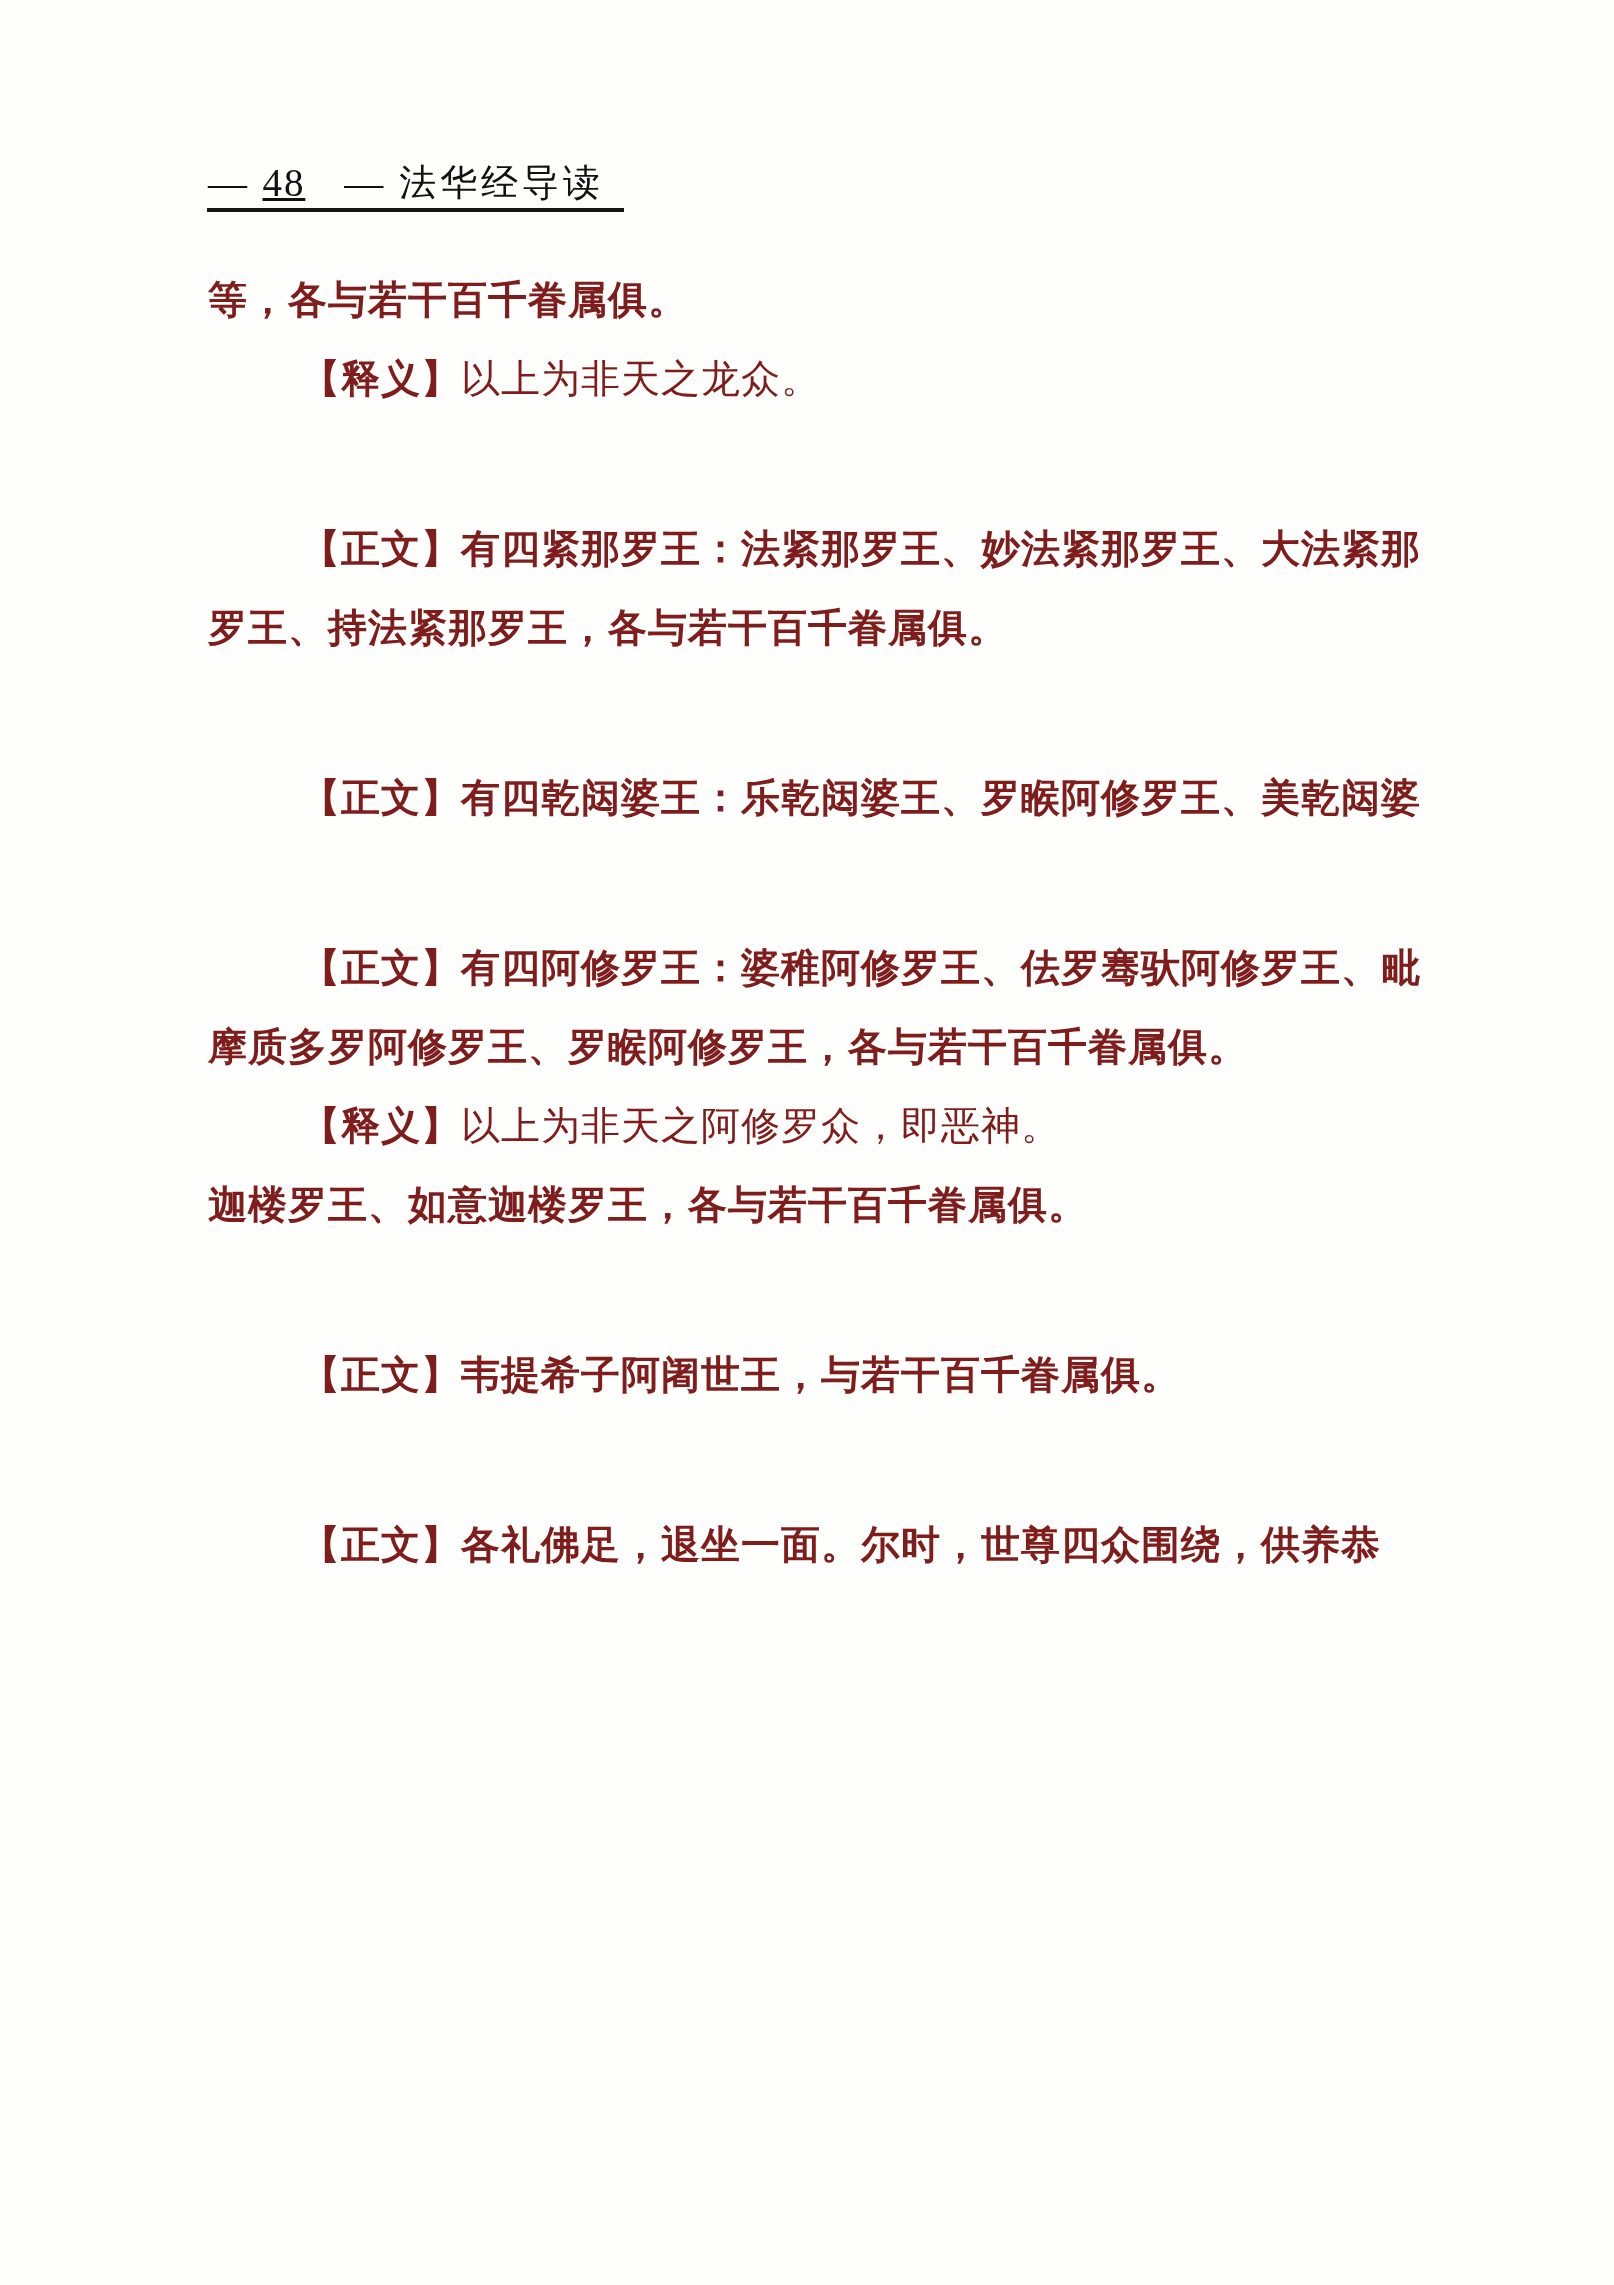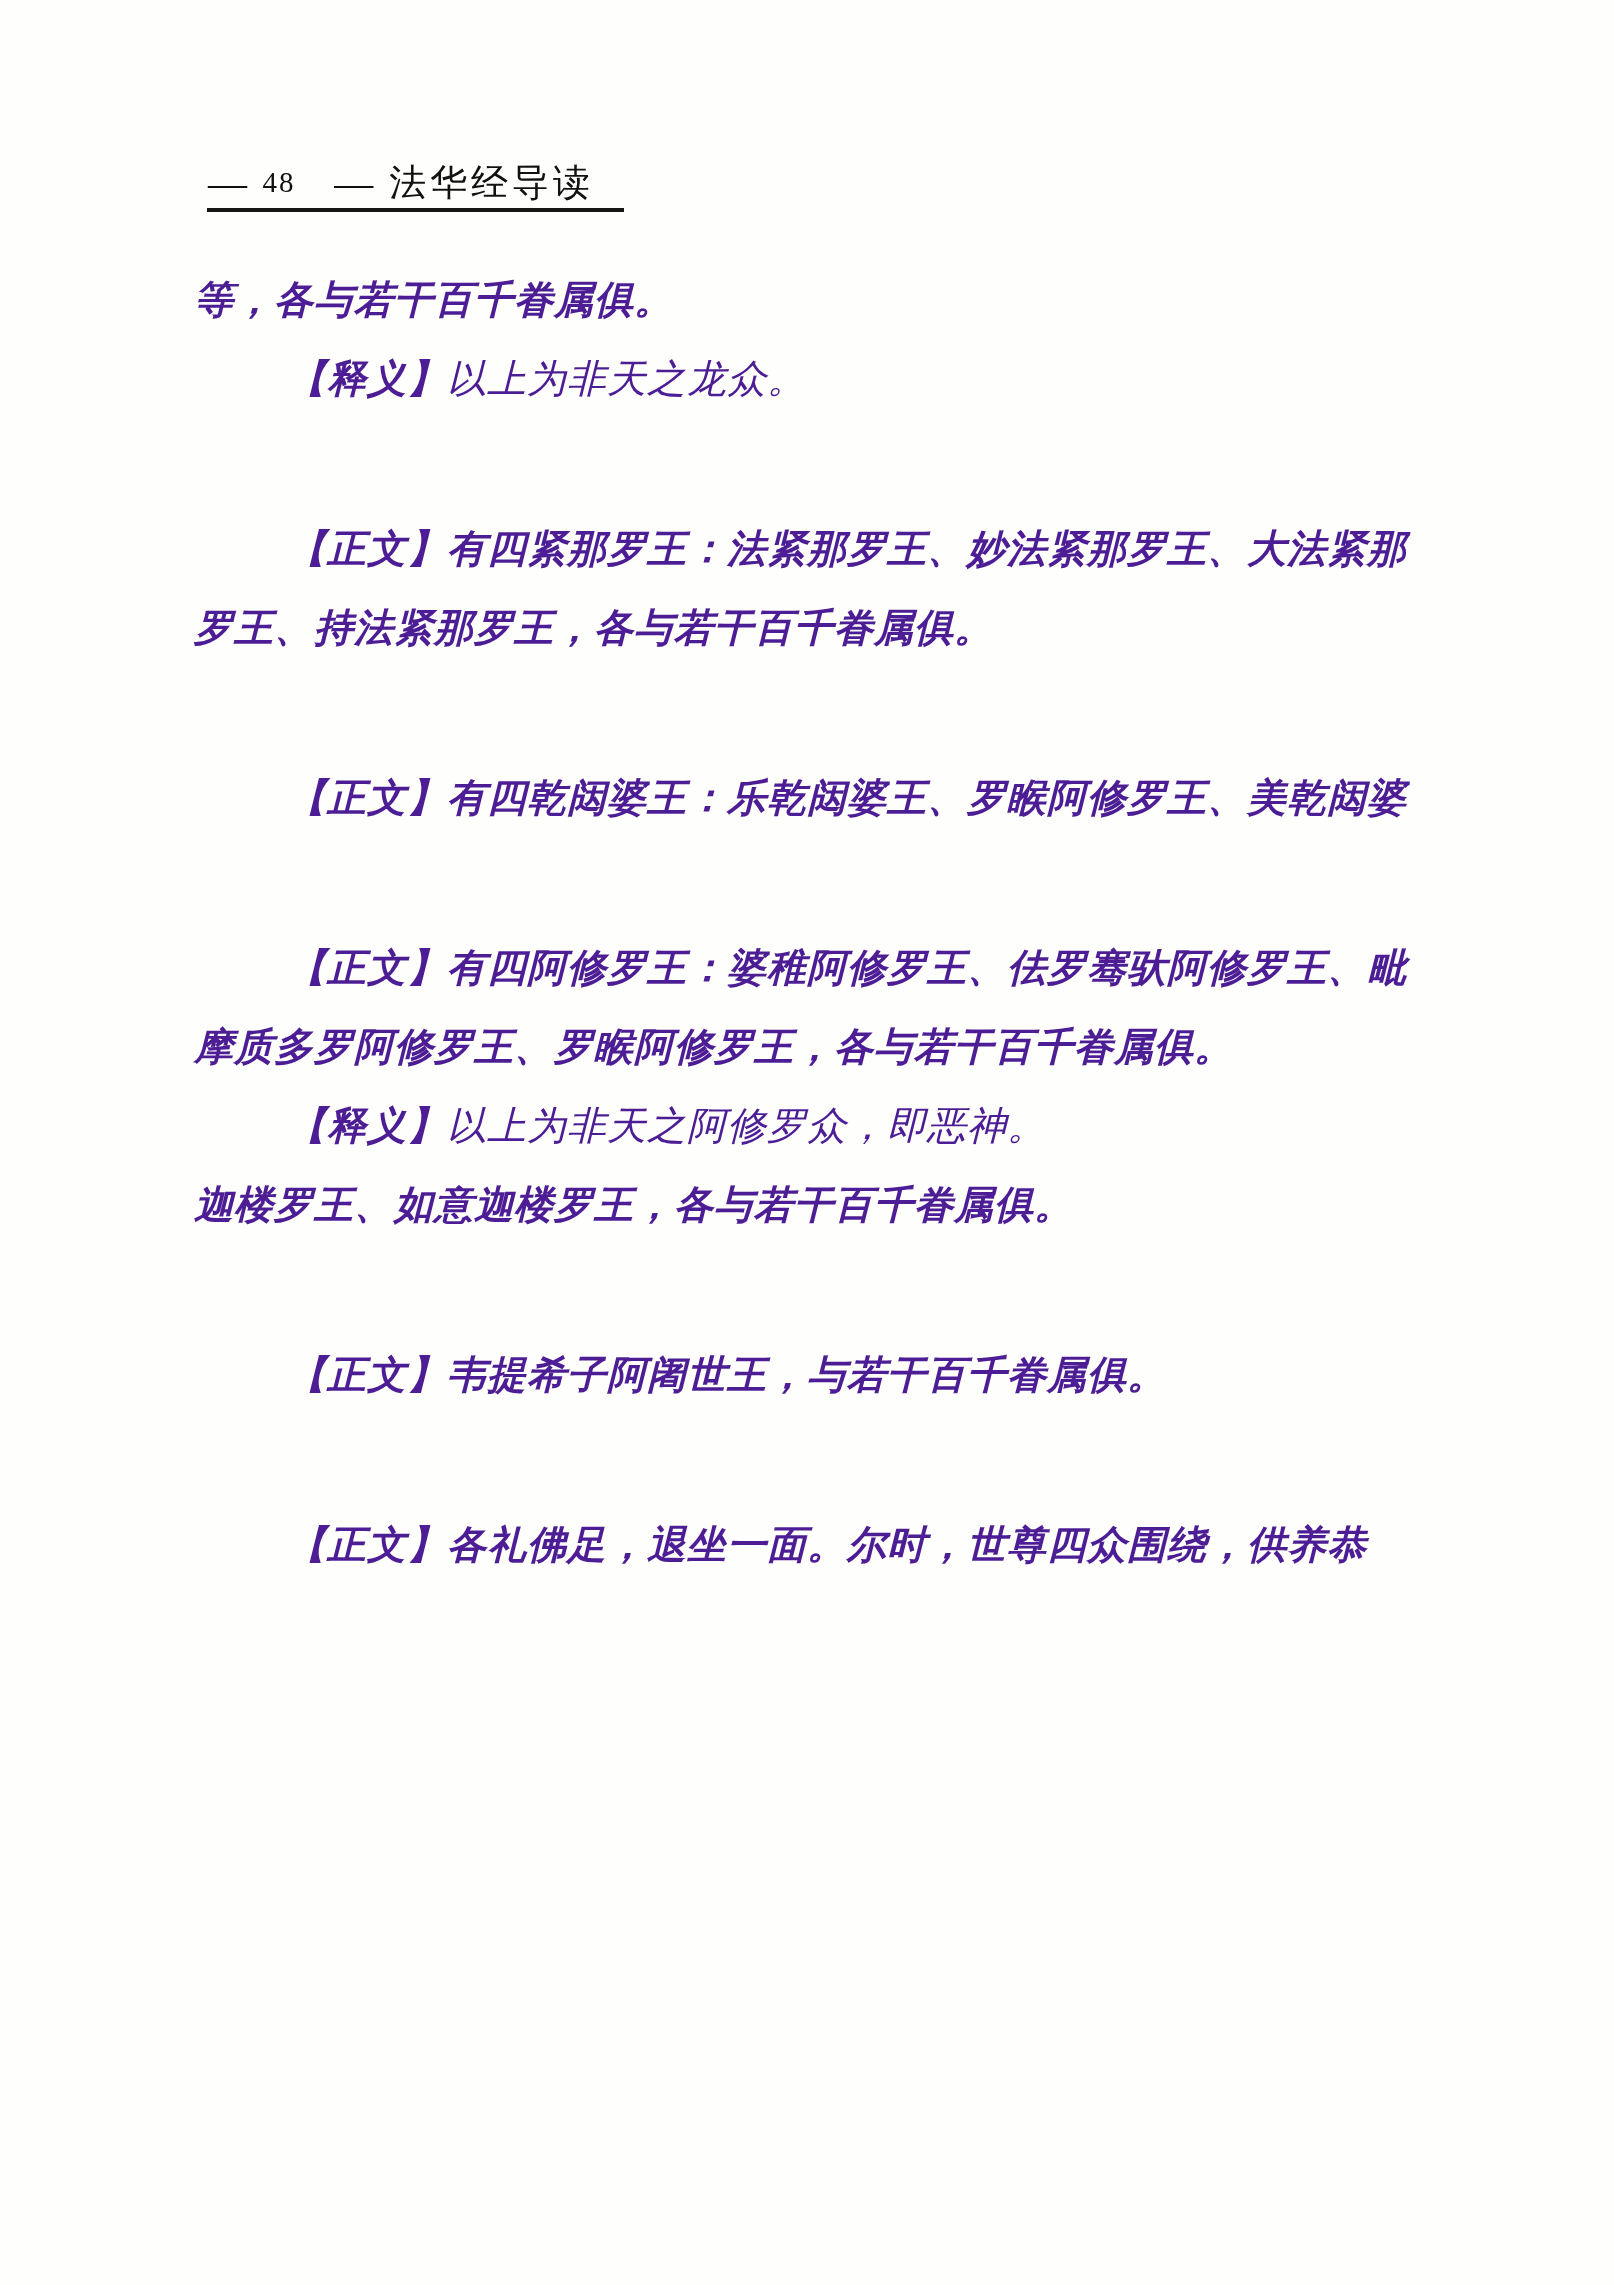--- a/index.html
+++ b/index.html
@@ -21,47 +21,47 @@
     top: 161px;
     left: 208px;
     display: flex;
     align-items: center;
     font-family: "Liberation Serif", serif;
     color: #111;
     white-space: nowrap;
   }
   .header .dash { font-size: 39px; line-height: 43px; }
   .header .pagenum {
-    font-size: 29px;
+    font-size: 39px;
     line-height: 43px;
     margin: 0 39px 0 15.5px;
     letter-spacing: 1.9px;
+    text-decoration: underline;
   }
   .header .booktitle {
     font-size: 37px;
     line-height: 43px;
     margin-left: 16px;
     letter-spacing: 3.9px;
   }
   .header-rule {
     position: absolute;
     left: 207px;
     top: 208px;
     width: 417px;
     height: 3.9px;
     background: #161616;
   }
   
   .content {
     position: absolute;
-    left: 194px;
+    left: 208px;
     top: 260px;
     width: 1242px;
-    color: #4c1d95;
-    font-style: italic;
+    color: #7f1d1d;
   }
   .line {
     font-size: 39px;
     height: 79px;
     line-height: 79px;
     letter-spacing: 1px;
     white-space: nowrap;
   }
   .line.gap { margin-top: 91px; }
   .line.indent { padding-left: 93px; }

